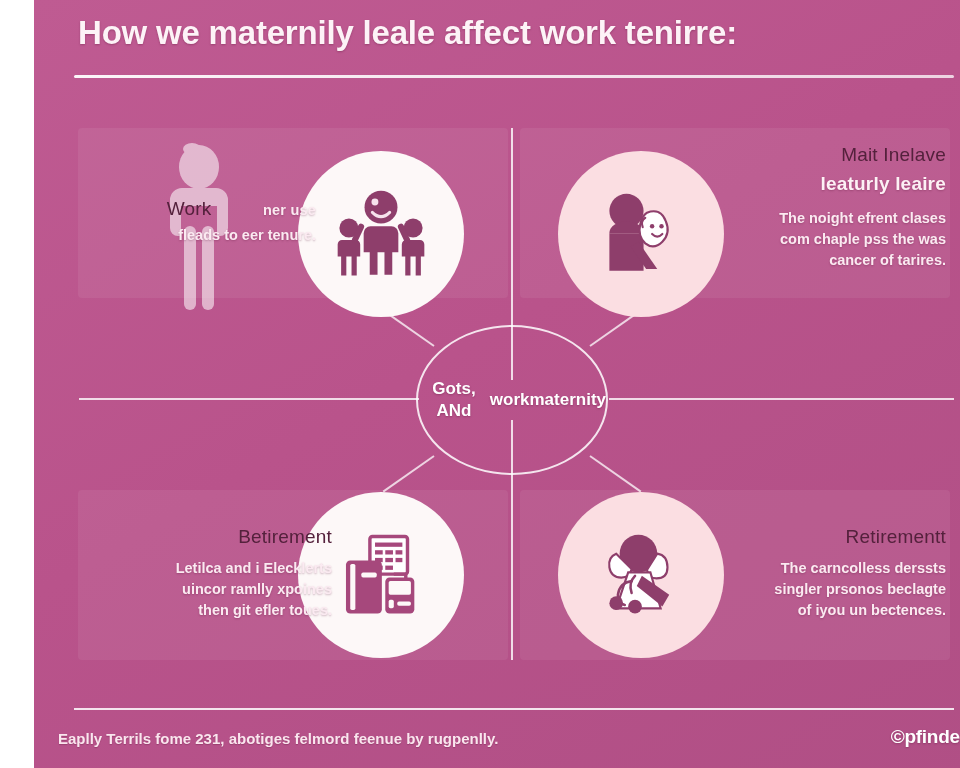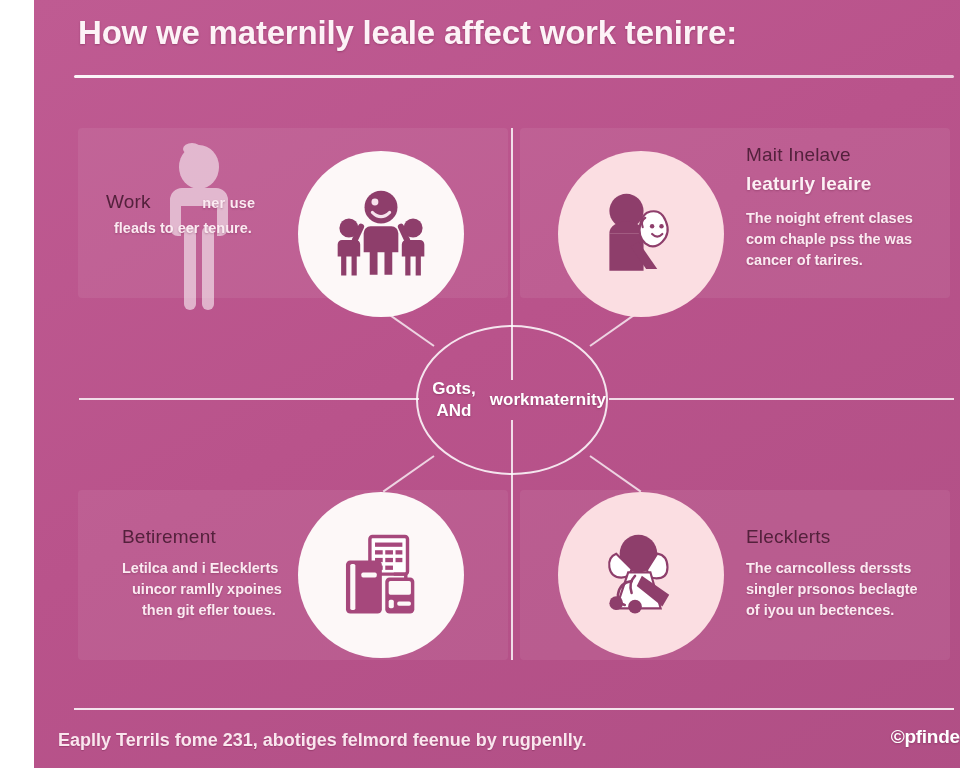--- a/index.html
+++ b/index.html
@@ -124,22 +124,22 @@
   .ghost-person {
     position: absolute;
     left: 120px;
     top: 140px;
     width: 90px;
     height: 175px;
     opacity: 0.55;
   }
 
   
-  .block { position: absolute; width: 210px; }
-  .block.tl { left: 72px;  top: 189px; }
+  .block { position: absolute; width: 210px; text-align: right; }
+  .block.tl { left: 72px;  top: 196px; }
   .block.tr { left: 712px; top: 142px; width: 200px; }
   .block.bl { left: 88px;  top: 524px; }
   .block.br { left: 712px; top: 524px; width: 200px; }
 
   .heading {
     color: #54213c;
     font-size: 19px;
     font-weight: 500;
     line-height: 1.35;
     margin: 0 0 3px 0;
@@ -167,21 +167,21 @@
     top: 708px;
     width: 880px;
     height: 2px;
     background: rgba(255,255,255,0.85);
   }
   .footer-note {
     position: absolute;
     left: 24px;
     top: 730px;
     color: #fae6ee;
-    font-size: 18px;
+    font-size: 15px;
     font-weight: 600;
     text-shadow: 0 1px 1px rgba(90,20,55,0.3);
   }
   .footer-brand {
     position: absolute;
     right: 24px;
     top: 726px;
     color: #ffffff;
     font-size: 19px;
     font-weight: bold;
@@ -320,21 +320,21 @@
   </div>
 
   <div class="block bl">
     <div class="heading" style="margin-bottom:8px;">Betirement</div>
     <div class="body-text">Letilca and i Elecklerts</div>
     <div class="body-text" style="margin-left:10px;">uincor ramlly xpoines</div>
     <div class="body-text" style="margin-left:20px;">then git efler toues.</div>
   </div>
 
   <div class="block br">
-    <div class="heading" style="margin-bottom:8px;">Elecklerts</div>
+    <div class="heading" style="margin-bottom:8px;">Retirementt</div>
     <div class="body-text">The carncolless derssts</div>
     <div class="body-text">singler prsonos beclagte</div>
     <div class="body-text">of iyou un bectences.</div>
   </div>
 
   <div class="footer-rule"></div>
   <div class="footer-note">Eaplly Terrils fome 231, abotiges felmord feenue by rugpenlly.</div>
   <div class="footer-brand">©pfindes</div>
 
 </div>

